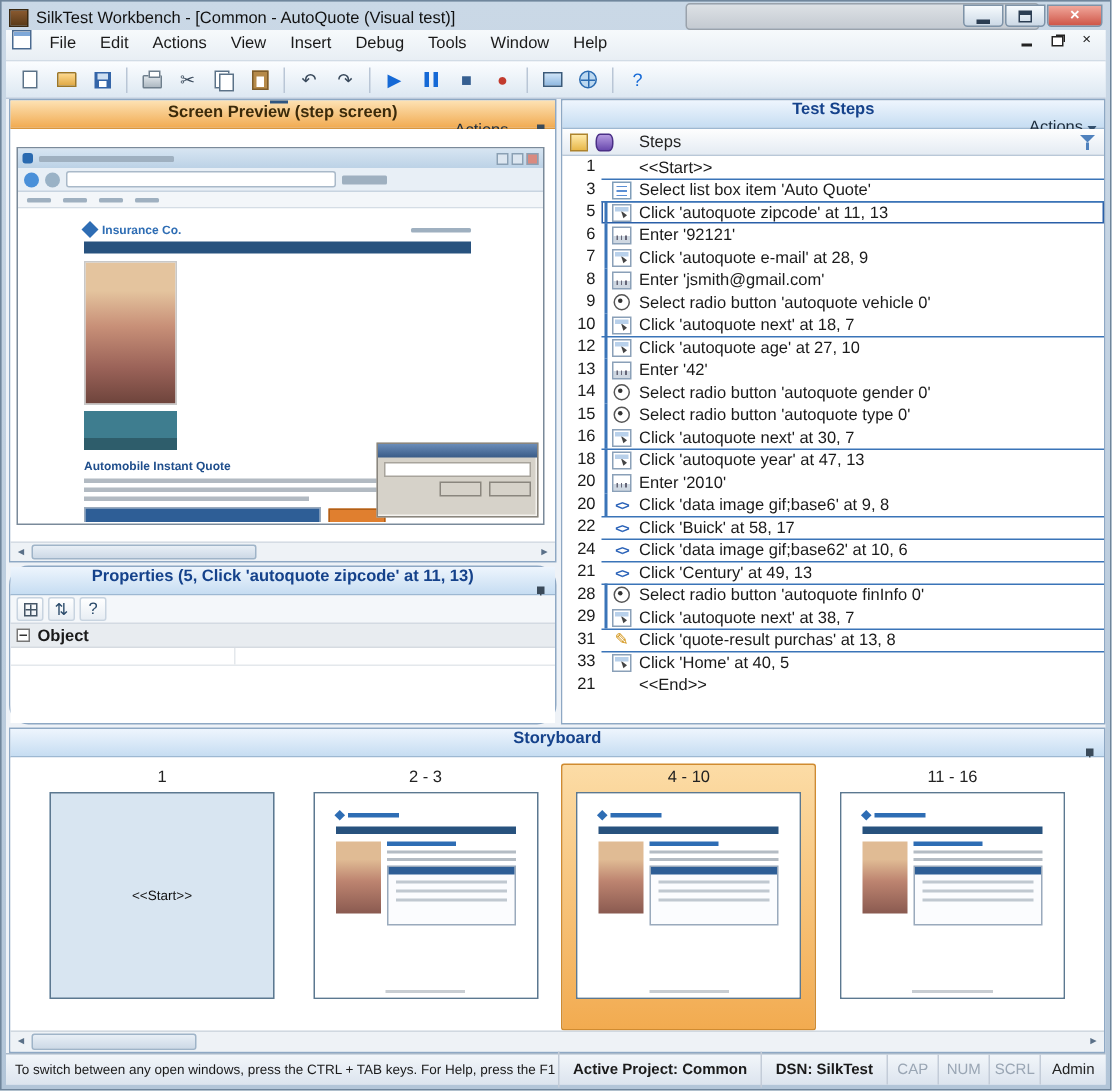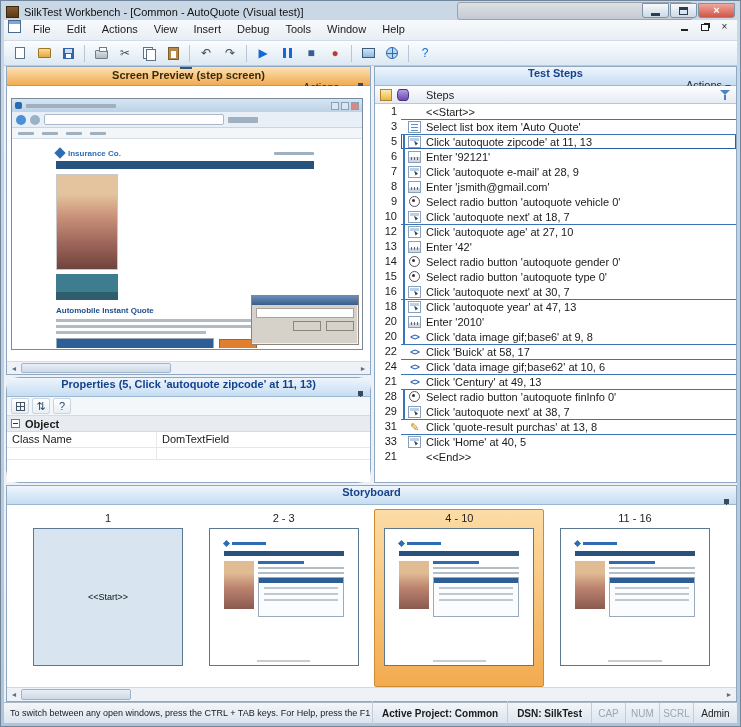--- a/index.html
+++ b/index.html
@@ -407,24 +407,20 @@
             </div>
           <div class="pt-btn">⇅</div>
           <div class="pt-btn">?</div>
         </div>
         <div id="props-grid">
           <div class="pg-group">
             <span class="expander"></span>
             <span>Object</span>
           </div>
           <div id="props-rows">
-              <div class="pg-row">
-                <div class="pg-name">Class Name</div>
-                <div class="pg-value">DomTextField</div>
-              </div>
               <div class="pg-row partial">
                 <div class="pg-name"></div>
                 <div class="pg-value"></div>
               </div>
             </div>
         </div>
       </div>
 
       <div class="panel" id="steps-panel">
         <div class="panel-header">

